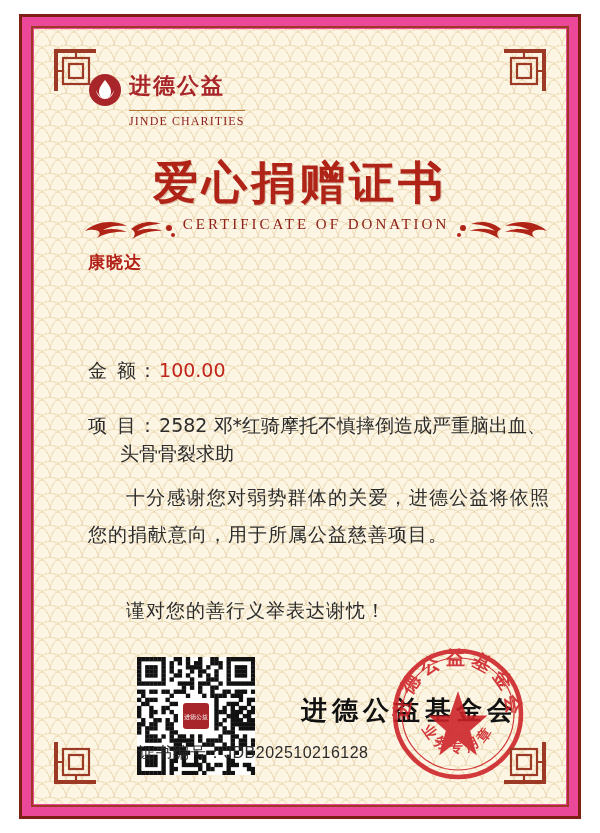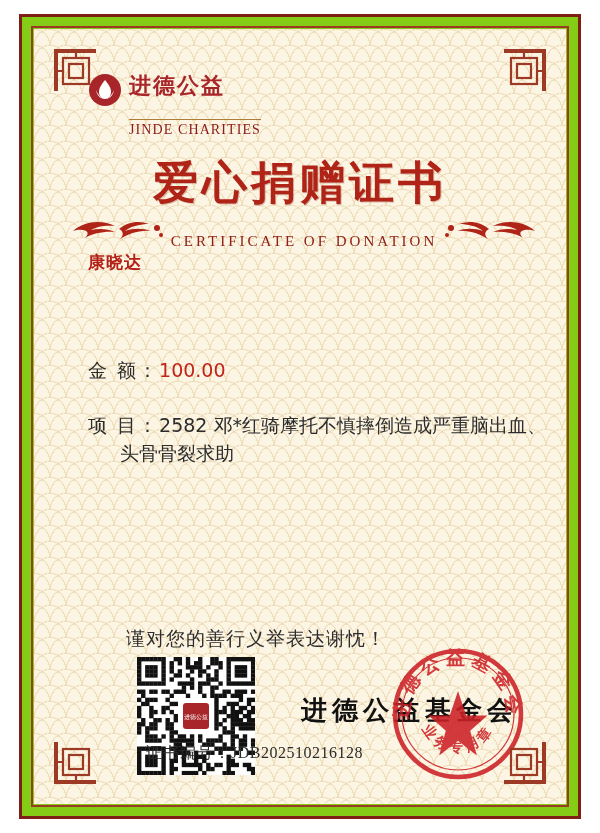--- a/index.html
+++ b/index.html
@@ -15,21 +15,21 @@
   }
 
   
   .certificate {
     position: absolute;
     left: 19px;
     top: 14px;
     width: 562px;
     height: 805px;
     box-sizing: border-box;
-    background: #84cc16;
+    background: #ec4899;
     border: 3px solid #7e1f16;
     padding: 4px;
   }
   .cert-inner-border {
     position: absolute;
     left: 9px;
     top: 9px;
     right: 9px;
     bottom: 9px;
     border: 2px solid #9c3a25;
@@ -83,24 +83,24 @@
   .logo-cn {
     color: #a8262a;
     font-size: 22px;
     font-weight: bold;
     letter-spacing: 2px;
     line-height: 24px;
     font-family: "DejaVu Sans", sans-serif;
   }
   .logo-en {
     color: #8a1b1b;
-    font-size: 14px;
+    font-size: 12px;
     letter-spacing: 1.1px;
     line-height: 14px;
-    margin-top: 21px;
+    margin-top: 12px;
     border-top: 1px solid #b07a3a;
     padding-top: 3px;
     font-family: "Liberation Serif", serif;
   }
 
   
   .slogan {
     position: absolute;
     top: 95px;
     left: 0;
@@ -120,24 +120,24 @@
     color: #b02418;
     font-size: 45px;
     font-weight: bold;
     letter-spacing: 4px;
     font-family: "DejaVu Serif", serif;
     text-shadow: 1px 1px 0 rgba(120,20,10,0.25);
   }
   .sub-title-row {
     position: absolute;
     top: 187px;
-    left: 4px;
+    left: 16px;
     width: 100%;
     display: flex;
-    align-items: flex-end;
+    align-items: flex-start;
     justify-content: center;
   }
   .sub-title {
     color: #8e2019;
     font-size: 15px;
     letter-spacing: 3px;
     font-family: "Liberation Serif", serif;
     white-space: nowrap;
   }
   .flourish { flex: none; }
@@ -202,21 +202,20 @@
     position: absolute;
     left: 54px;
     top: 566px;
     width: 462px;
     color: #2c2c2c;
     font-size: 19px;
     line-height: 30px;
     text-indent: 38px;
     letter-spacing: 1px;
     font-family: "DejaVu Sans", sans-serif;
-    margin-top: 28px;
   }
 
   
   .qr {
     position: absolute;
     left: 103px;
     top: 628px;
     width: 118px;
     height: 118px;
     background: #ffffff;
@@ -278,22 +277,21 @@
   }
 
   
   .cert-no {
     position: absolute;
     left: 105px;
     bottom: 40px;
     color: #2b2b2b;
     font-size: 16px;
     letter-spacing: 1px;
-    font-family: Liberation Serif, serif;
-    margin-left: 7px;
+    font-family: Liberation Sans, sans-serif;
   }
   .cert-no .value { letter-spacing: 0.5px; }
 </style>
 </head>
 <body>
 
 <div class="certificate">
   <div class="cert-inner-border"></div>
   <div class="cert-bg">
 
@@ -385,20 +383,21 @@
     <div class="field amount-row">
       <span class="label">金 额：</span><span class="value">100.00</span>
     </div>
 
 
     <div class="field project-row">
       <span class="label">项 目：</span><span class="value">2582  邓*红骑摩托不慎摔倒造成严重脑出血、</span>
     </div>
     <div class="project-cont">头骨骨裂求助</div>
 
+    <div class="paragraph">十分感谢您对弱势群体的关爱，进德公益将依照您的捐献意向，用于所属公益慈善项目。</div>
     <div class="thanks">谨对您的善行义举表达谢忱！</div>
 
     <div class="qr">
       <div class="qr-grid" id="qr-grid"><svg width="118" height="118" viewBox="0 0 118 118">
             <rect width="118" height="118" fill="#ffffff"></rect>
             <rect x="0.00" y="0.00" width="4.37" height="4.37" fill="#111111"></rect>
             <rect x="4.07" y="0.00" width="4.37" height="4.37" fill="#111111"></rect>
             <rect x="8.14" y="0.00" width="4.37" height="4.37" fill="#111111"></rect>
             <rect x="12.21" y="0.00" width="4.37" height="4.37" fill="#111111"></rect>
             <rect x="16.28" y="0.00" width="4.37" height="4.37" fill="#111111"></rect>

